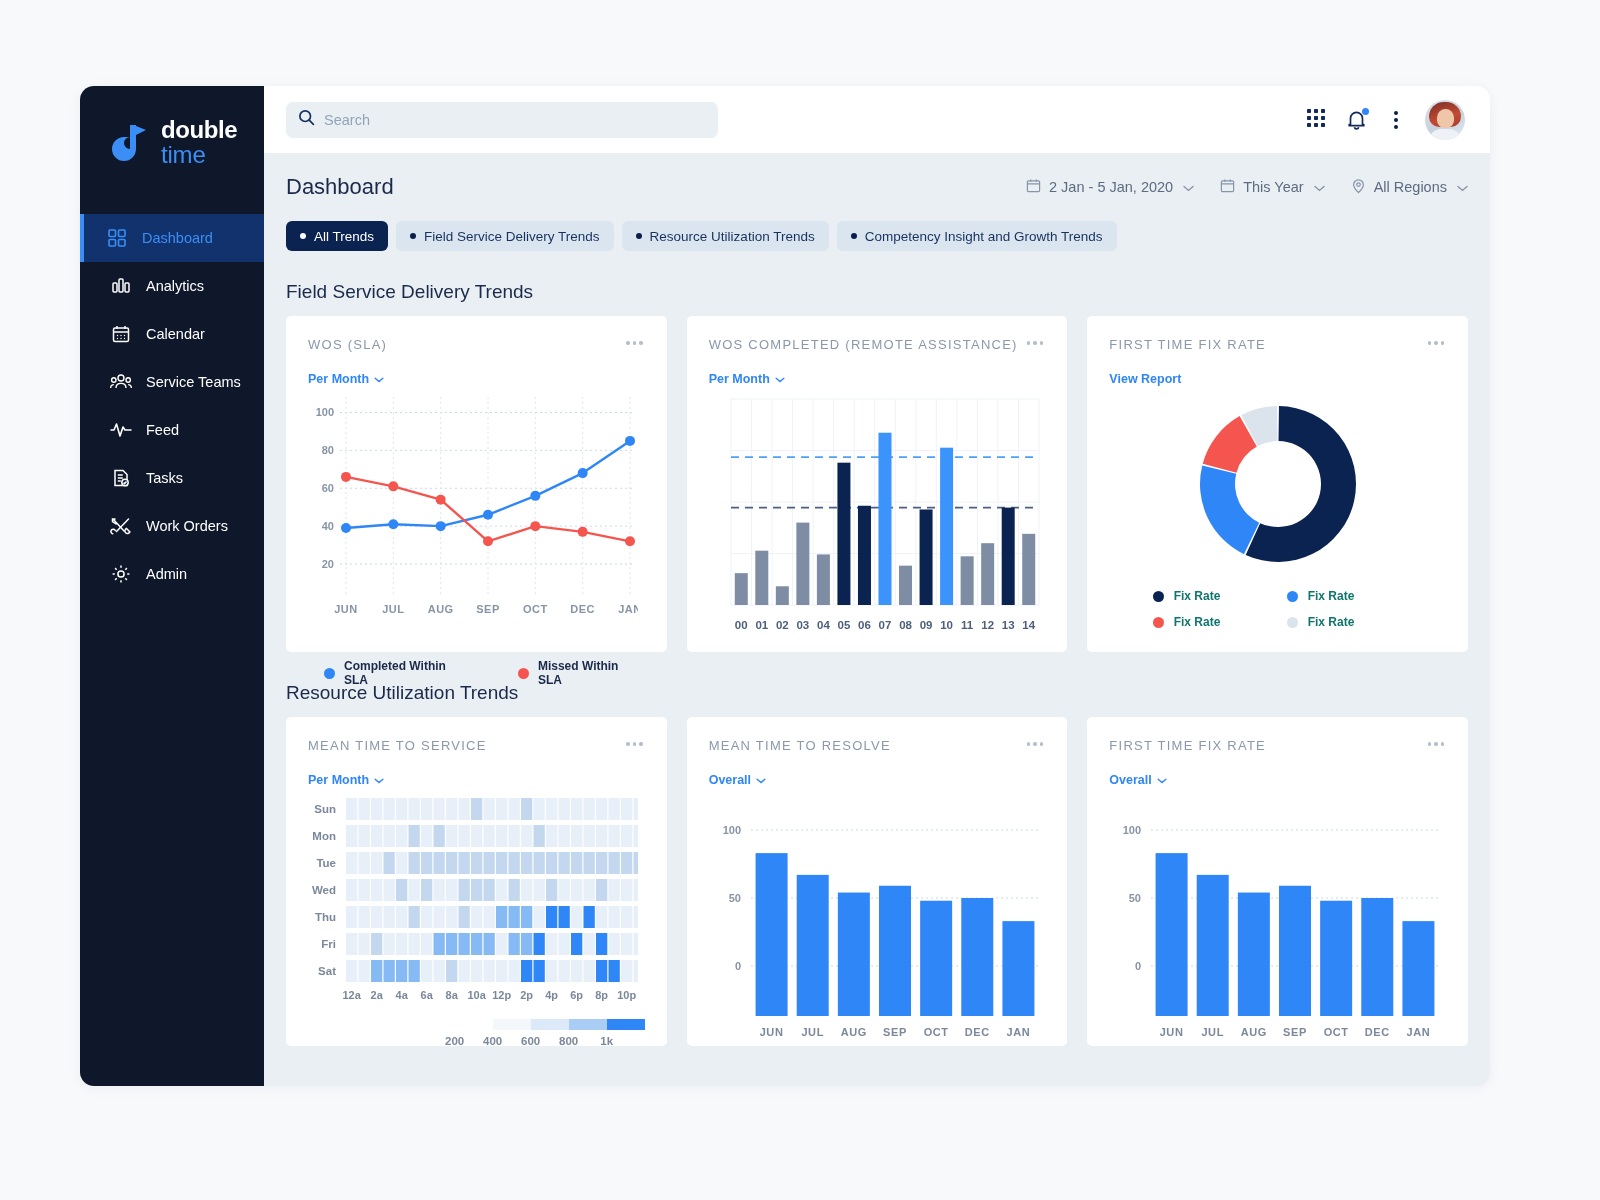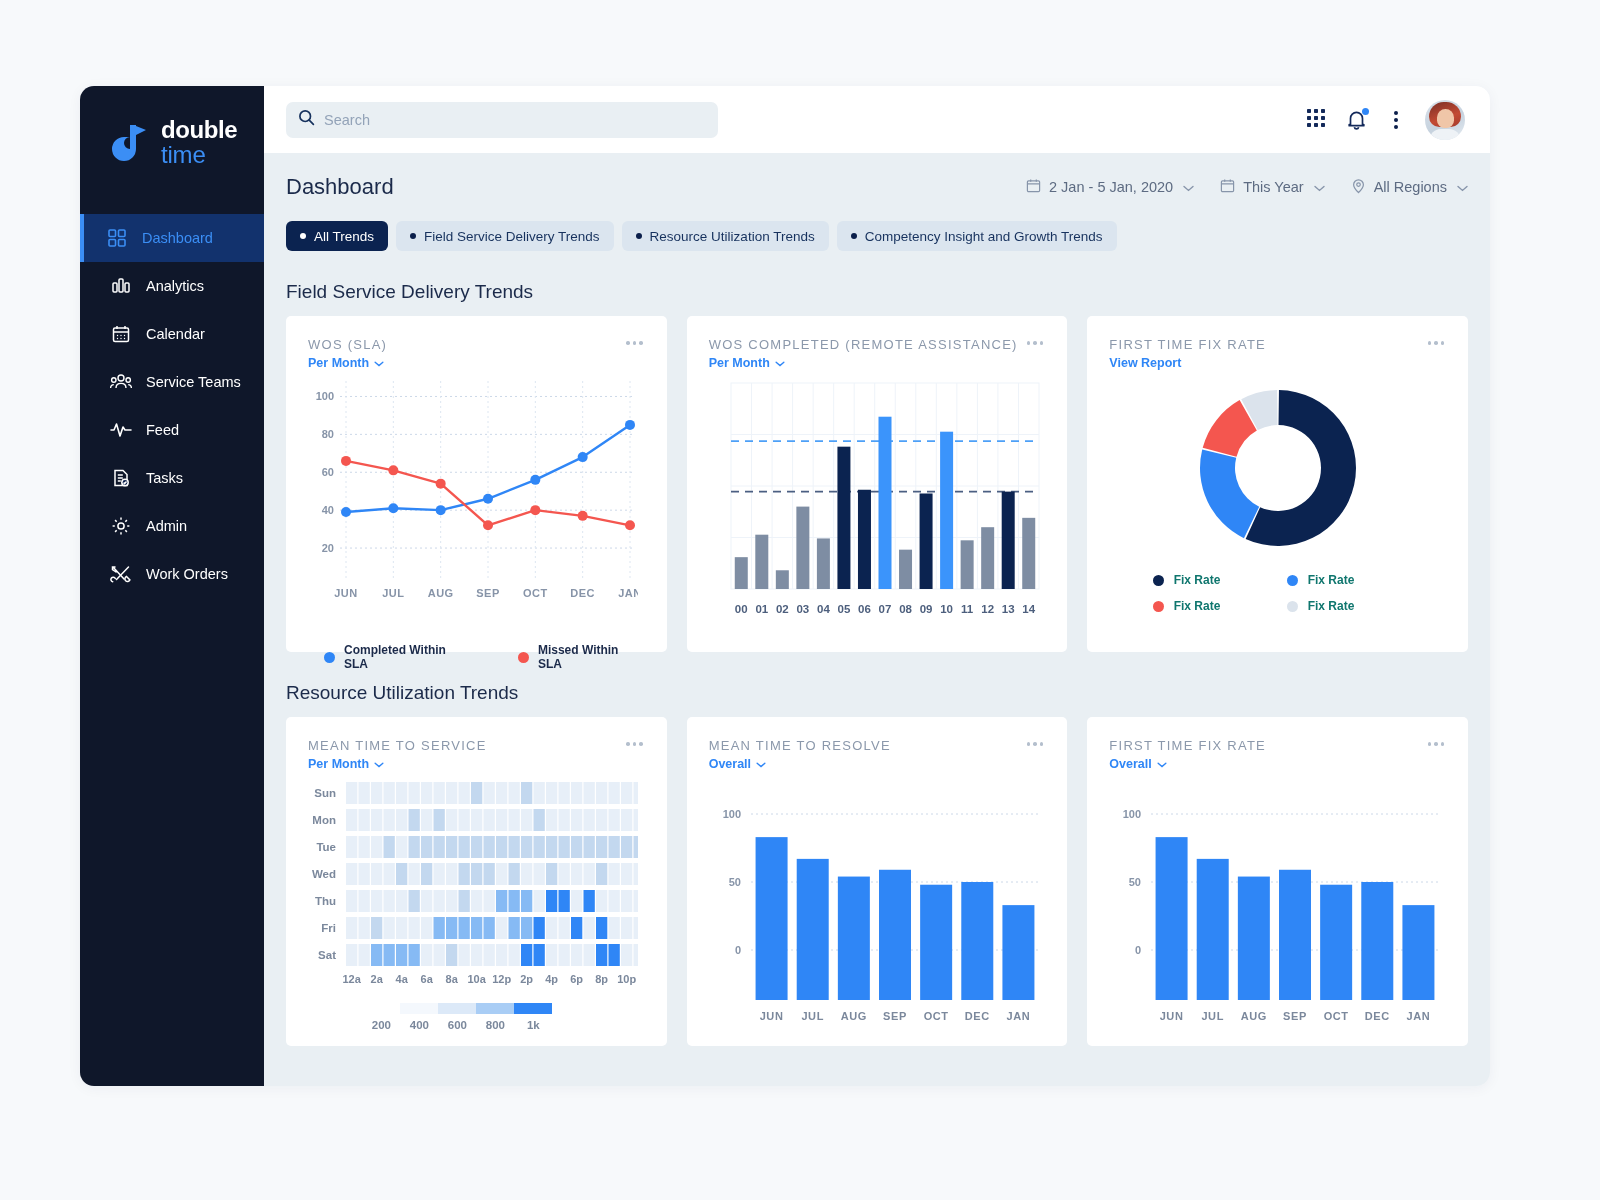--- a/index.html
+++ b/index.html
@@ -146,21 +146,21 @@
     flex: 1; min-width: 0; position: relative;
     padding: 21px 22px 14px 22px;
   }
   .card-head { display: flex; align-items: flex-start; }
   .card-title {
     font-size: 13px; letter-spacing: 1.25px;
     color: #8b98ab; text-transform: uppercase; font-weight: 400;
   }
   .card-sub {
     font-size: 12.5px; color: #2f86f6; font-weight: 700;
-    margin-top: 4px; display: inline-flex; align-items: center; gap: 5px;
+    margin-top: 20px; display: inline-flex; align-items: center; gap: 5px;
     cursor: pointer;
   }
   .dots {
     margin-left: auto; display: flex; gap: 3px; padding: 4px 2px; cursor: pointer;
   }
   .dots i { width: 3.5px; height: 3.5px; border-radius: 50%; background: #b4bfcd; display: block; }
 
   .chart-area { position: relative; }
 
   
@@ -168,21 +168,21 @@
   .legend .li { display: flex; align-items: center; gap: 9px; font-size: 12px; color: #1b2a4a; font-weight: 700; }
   .legend .sw { width: 11px; height: 11px; border-radius: 50%; flex: 0 0 11px; }
 
   .donut-legend {
     display: grid; grid-template-columns: 1fr 1fr;
     gap: 12px 18px; width: 250px; margin: 14px auto 0 auto;
   }
   .donut-legend .li { display: flex; align-items: center; gap: 10px; font-size: 12px; color: #0f766e; font-weight: 700; }
   .donut-legend .sw { width: 11px; height: 11px; border-radius: 50%; flex: 0 0 11px; }
 
-  .hm-legend { display: flex; flex-direction: column; align-items: center; margin-top: 13px; }
+  .hm-legend { display: flex; flex-direction: column; align-items: flex-end; margin-top: 13px; }
   .hm-swatches { display: flex; }
   .hm-swatches i { width: 38px; height: 11px; display: block; }
   .hm-ticks { display: flex; margin-top: 5px; }
   .hm-ticks span {
     width: 38px; text-align: center; font-size: 11.5px;
     color: #7b889c; font-weight: 700; display: block;
     transform: translateX(-19px);
   }
   .hm-ticks span:first-child { }
 
@@ -279,38 +279,38 @@
               <path d="M6.8 7h5M6.8 10h5M6.8 13h3"></path>
             <circle cx="14" cy="14.5" r="3.2" fill="#0b1f4b"></circle>
               <path d="M12.6 14.6l1 1 1.9-2"></path>
           </svg>
         </span>
         <span>Tasks</span>
       </div>
 
       <div class="nav-item">
         <span class="ico">
-          <svg width="20" height="20" viewBox="0 0 20 20" fill="none" stroke="#fff" stroke-width="1.5">
-            <circle cx="10" cy="10" r="3.1"></circle>
-            <path d="M10 1.6v2.2M10 16.2v2.2M18.4 10h-2.2M3.8 10H1.6M15.9 4.1l-1.6 1.6M5.7 14.3l-1.6 1.6M15.9 15.9l-1.6-1.6M5.7 5.7L4.1 4.1"></path>
-          </svg>
-        </span>
-        <span>Admin</span>
-      </div>
-
-      <div class="nav-item">
-        <span class="ico">
           <svg width="22" height="20" viewBox="0 0 22 20" fill="none" stroke="#fff" stroke-width="1.5" stroke-linecap="round">
             <path d="M3 3l11 12M5 3H2.5v2.5L6 8"></path>
               <path d="M18.5 3l-12 12.5"></path>
             <path d="M16.5 12.5a2.6 2.6 0 103.4 3.4L17 13Z"></path>
               <path d="M5.3 14.5a2.3 2.3 0 10-2.6 3.2"></path>
           </svg>
         </span>
         <span>Work Orders</span>
+      </div>
+
+      <div class="nav-item">
+        <span class="ico">
+          <svg width="20" height="20" viewBox="0 0 20 20" fill="none" stroke="#fff" stroke-width="1.5">
+            <circle cx="10" cy="10" r="3.1"></circle>
+            <path d="M10 1.6v2.2M10 16.2v2.2M18.4 10h-2.2M3.8 10H1.6M15.9 4.1l-1.6 1.6M5.7 14.3l-1.6 1.6M15.9 15.9l-1.6-1.6M5.7 5.7L4.1 4.1"></path>
+          </svg>
+        </span>
+        <span>Admin</span>
       </div>
 
     </div>
   </div>
 
   <div class="main">
 
     <div class="topbar">
       <div class="search-box">
         <span>

